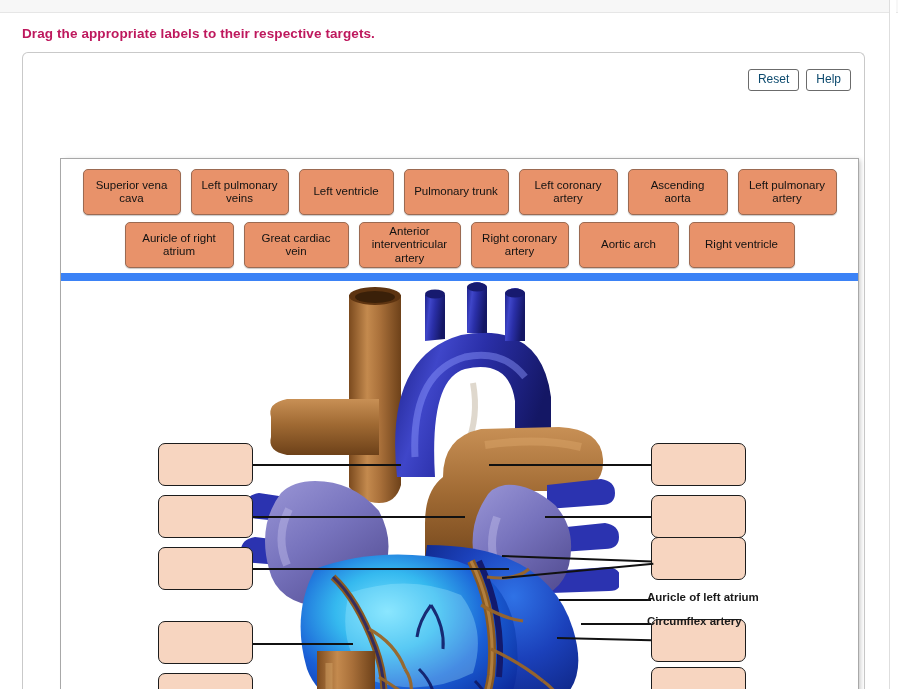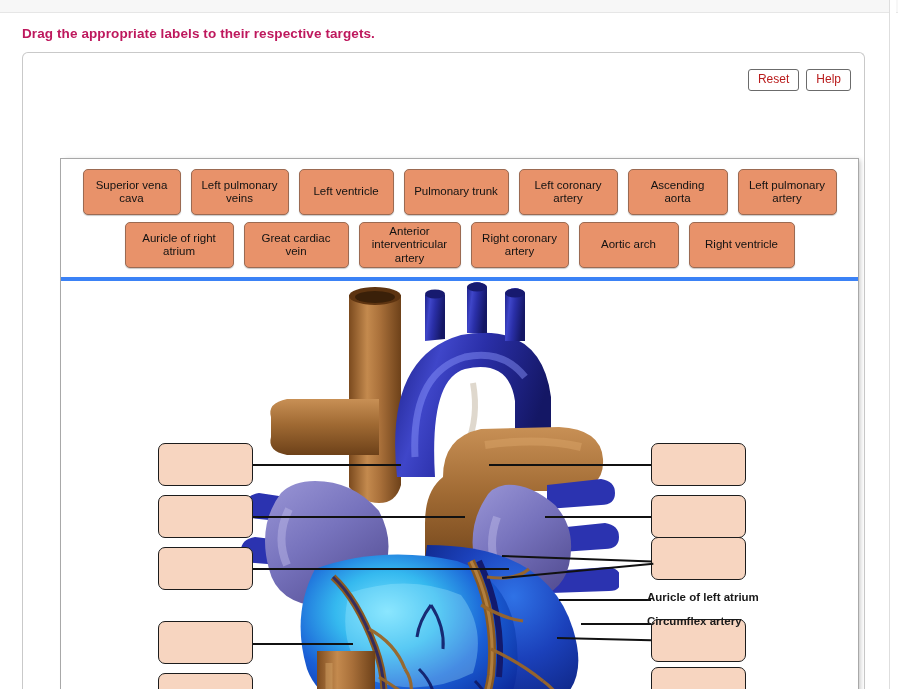--- a/index.html
+++ b/index.html
@@ -44,21 +44,21 @@
   }
   .toolbar {
     position: absolute;
     right: 13px; top: 16px;
     display: flex;
     gap: 7px;
   }
   .tbtn {
     font-family: "Liberation Sans", sans-serif;
     font-size: 12px;
-    color: #b91c1c;
+    color: #0c4a6e;
     background: #ffffff;
     border: 1px solid #6b6b6b;
     border-radius: 3px;
     padding: 2px 9px 3px 9px;
     line-height: 15px;
     cursor: pointer;
   }
   
   .board {
     position: absolute;
@@ -66,21 +66,21 @@
     width: 799px; height: 584px;
     background: #ffffff;
     border: 1px solid #a8a8a8;
     border-bottom: none;
     box-sizing: border-box;
     box-shadow: 3px 0 5px -2px rgba(0,0,0,0.25);
   }
   .bank {
     position: relative;
     height: 122px;
-    border-bottom: 4px solid #3b82f6;
+    border-bottom: 8px solid #3b82f6;
     box-sizing: border-box;
   }
   .bank-row {
     display: flex;
     justify-content: center;
     gap: 10px;
     padding-top: 10px;
   }
   .bank-row.row2 { padding-top: 7px; }
   .chip {

